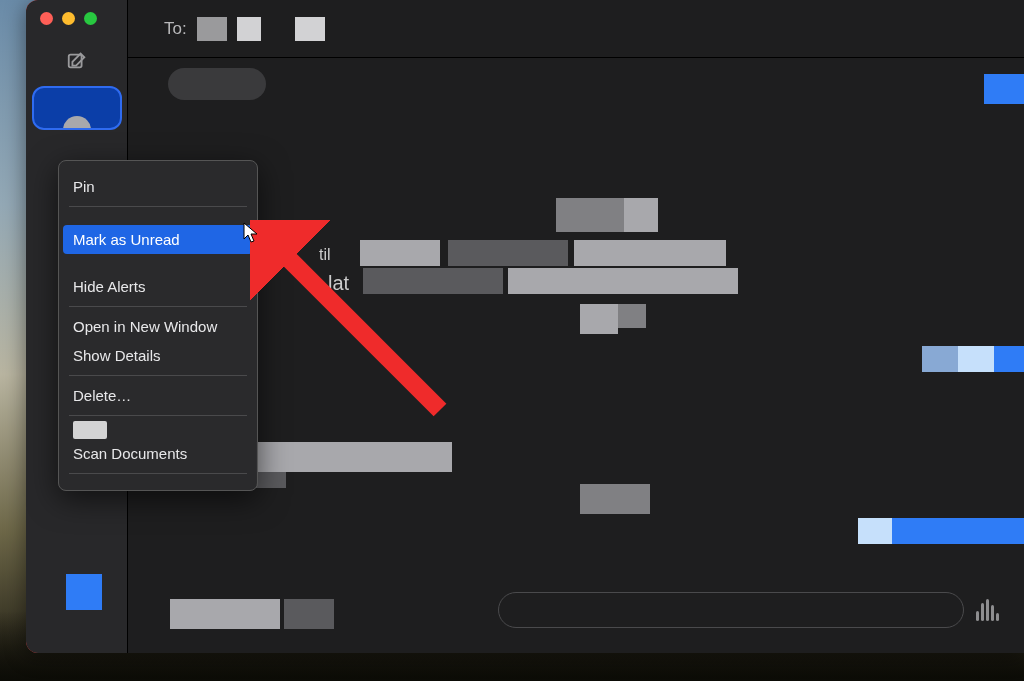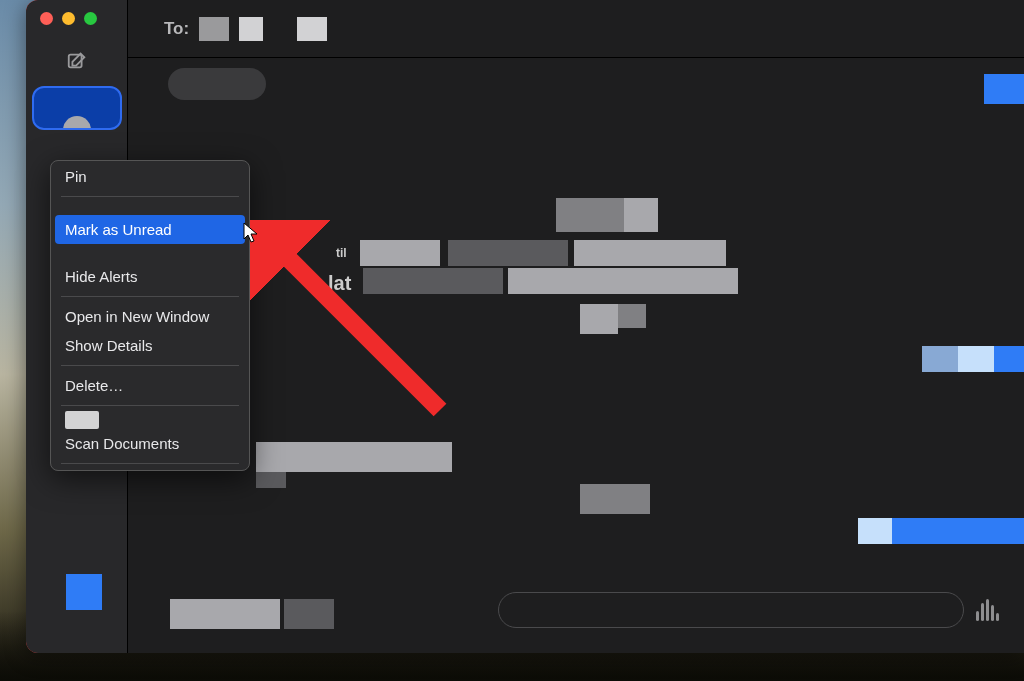--- a/index.html
+++ b/index.html
@@ -16,21 +16,20 @@
 
   .window {
     position: absolute;
     left: 26px; top: 0; right: 0; bottom: 28px;
     background: #ef4444;
     border-top-left-radius: 12px;
     border-bottom-left-radius: 12px;
     box-shadow: -2px 4px 20px rgba(0,0,0,0.4);
     display: flex;
     overflow: hidden;
-    font-weight: bold;
   }
 
   
   .traffic { position:absolute; left:40px; top:12px; display:flex; gap:9px; z-index:5;}
   .tl { width:13px; height:13px; border-radius:50%; }
   .tl.red{background:#ff5f57;} .tl.yellow{background:#febc2e;} .tl.green{background:#28c840;}
 
   .sidebar {
     width: 102px;
     background: #28282a;
@@ -76,24 +75,24 @@
   .msg-input {
     position:absolute; left:370px; right:60px; bottom:25px; height:36px;
     border:1px solid #4a4a4c; border-radius:18px;
     background:transparent;
   }
   .wave-icon { position:absolute; right:26px; bottom:32px; width:22px; height:22px; color:#8e8e90;}
   .wave-icon div{position:absolute; bottom:0; width:3px; background:currentColor; border-radius:2px;}
 
   
   .ctx {
-    position:absolute; left:50px; top:160px; width:200px;
+    position:absolute; left:58px; top:160px; width:200px;
     background:#2b2b2dfa; border:1px solid #555; border-radius:8px;
     box-shadow:0 8px 30px rgba(0,0,0,0.6);
-    padding:1px 0; z-index:20;
+    padding:11px 0; z-index:20;
     font-size:15px; color:#e8e8ea;
   }
   .ctx .item { padding:6px 14px; cursor:default; white-space:nowrap;}
   .ctx .item.hover { background:#1f66e5; color:#fff; border-radius:4px; margin:18px 4px; padding:6px 10px;}
   .ctx hr { border:none; border-top:1px solid #4a4a4c; margin:5px 10px;}
   .ctx .thumb { width:34px; height:18px; background:#d3d3d4; border-radius:2px; margin:4px 0 0 14px; display:block;}
 
   
   .cursor {
     position:absolute; left:243px; top:222px; z-index:30;
@@ -141,21 +140,21 @@
       <span class="blk" style="width:30px;background:#d2d2d4;margin-left:24px;"></span>
     </div>
 
     <div class="convo">
       <div class="bubble-out"></div>
 
       
       <div class="rb" style="left:428px; top:140px; width:68px; height:34px;"></div>
       <div class="rb light" style="left:496px; top:140px; width:34px; height:34px;"></div>
 
-      <span style="position:absolute;left:208px;top:188px;color:#ccc;font-size:12px;">til</span>
+      <span style="position:absolute;left:191px;top:188px;color:#ccc;font-size:16px;">til</span>
       <div class="rb light" style="left:232px; top:182px; width:80px; height:26px;"></div>
       <div class="rb dark" style="left:320px; top:182px; width:120px; height:26px;"></div>
       <div class="rb light" style="left:446px; top:182px; width:152px; height:26px;"></div>
       <span style="position:absolute;left:200px;top:214px;color:#ccc;font-size:20px;">lat</span>
       <div class="rb dark" style="left:235px; top:210px; width:140px; height:26px;"></div>
       <div class="rb light" style="left:380px; top:210px; width:230px; height:26px;"></div>
 
       <div class="rb light" style="left:452px; top:246px; width:38px; height:30px;"></div>
       <div class="rb" style="left:490px; top:246px; width:28px; height:24px;"></div>
 

